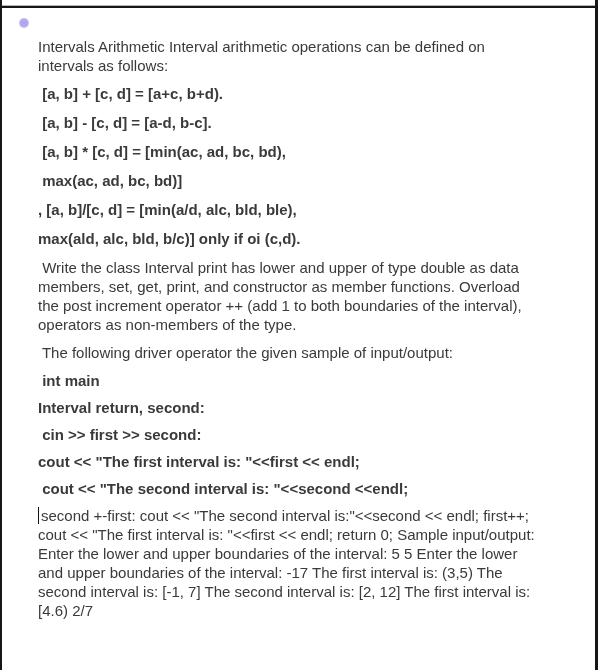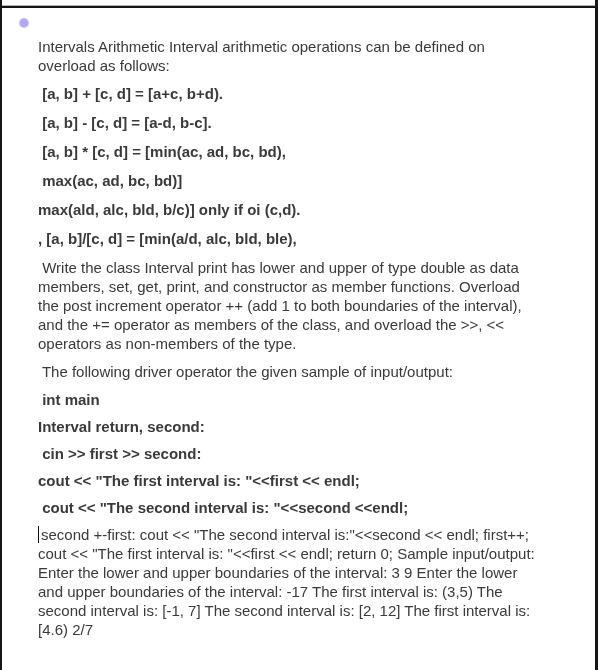--- a/index.html
+++ b/index.html
@@ -69,52 +69,51 @@
 <div class="page">
   <div class="border-top"></div>
   <div class="border-left"></div>
   <div class="border-right"></div>
   <span class="bullet"></span>
 
   <div class="content">
 
     <div class="para">
       <div class="line">Intervals Arithmetic Interval arithmetic operations can be defined on</div>
-      <div class="line">overload as follows:</div>
+      <div class="line">intervals as follows:</div>
     </div>
 
     <div class="formula">
       <div class="line"> [a, b] + [c, d] = [a+c, b+d).</div>
     </div>
 
     <div class="formula">
       <div class="line"> [a, b] - [c, d] = [a-d, b-c].</div>
     </div>
 
     <div class="formula">
       <div class="line"> [a, b] * [c, d] = [min(ac, ad, bc, bd),</div>
     </div>
 
     <div class="formula">
       <div class="line"> max(ac, ad, bc, bd)]</div>
     </div>
 
     <div class="formula">
-      <div class="line">max(ald, alc, bld, b/c)] only if oi (c,d).</div>
+      <div class="line">, [a, b]/[c, d] = [min(a/d, alc, bld, ble),</div>
     </div>
 
     <div class="formula">
-      <div class="line">, [a, b]/[c, d] = [min(a/d, alc, bld, ble),</div>
+      <div class="line">max(ald, alc, bld, b/c)] only if oi (c,d).</div>
     </div>
 
     <div class="para">
       <div class="line"> Write the class Interval print has lower and upper of type double as data</div>
       <div class="line">members, set, get, print, and constructor as member functions. Overload</div>
       <div class="line">the post increment operator ++ (add 1 to both boundaries of the interval),</div>
-      <div class="line">and the += operator as members of the class, and overload the &gt;&gt;, &lt;&lt;</div>
       <div class="line">operators as non-members of the type.</div>
     </div>
 
     <div class="para">
       <div class="line"> The following driver operator the given sample of input/output:</div>
     </div>
 
     <div class="codeline">
       <div class="line"> int main</div>
     </div>
@@ -131,20 +130,20 @@
       <div class="line">cout &lt;&lt; "The first interval is: "&lt;&lt;first &lt;&lt; endl;</div>
     </div>
 
     <div class="codeline">
       <div class="line"> cout &lt;&lt; "The second interval is: "&lt;&lt;second &lt;&lt;endl;</div>
     </div>
 
     <div class="para">
       <div class="line"><span class="caret"></span><span>second +-first: cout &lt;&lt; "The second interval is:"&lt;&lt;second &lt;&lt; endl; first++;</span></div>
       <div class="line">cout &lt;&lt; "The first interval is: "&lt;&lt;first &lt;&lt; endl; return 0; Sample input/output:</div>
-      <div class="line">Enter the lower and upper boundaries of the interval: 3 9 Enter the lower</div>
+      <div class="line">Enter the lower and upper boundaries of the interval: 5 5 Enter the lower</div>
       <div class="line">and upper boundaries of the interval: -17 The first interval is: (3,5) The</div>
       <div class="line">second interval is: [-1, 7] The second interval is: [2, 12] The first interval is:</div>
       <div class="line">[4.6) 2/7</div>
     </div>
 
   </div>
 </div>
 
 </body></html>

